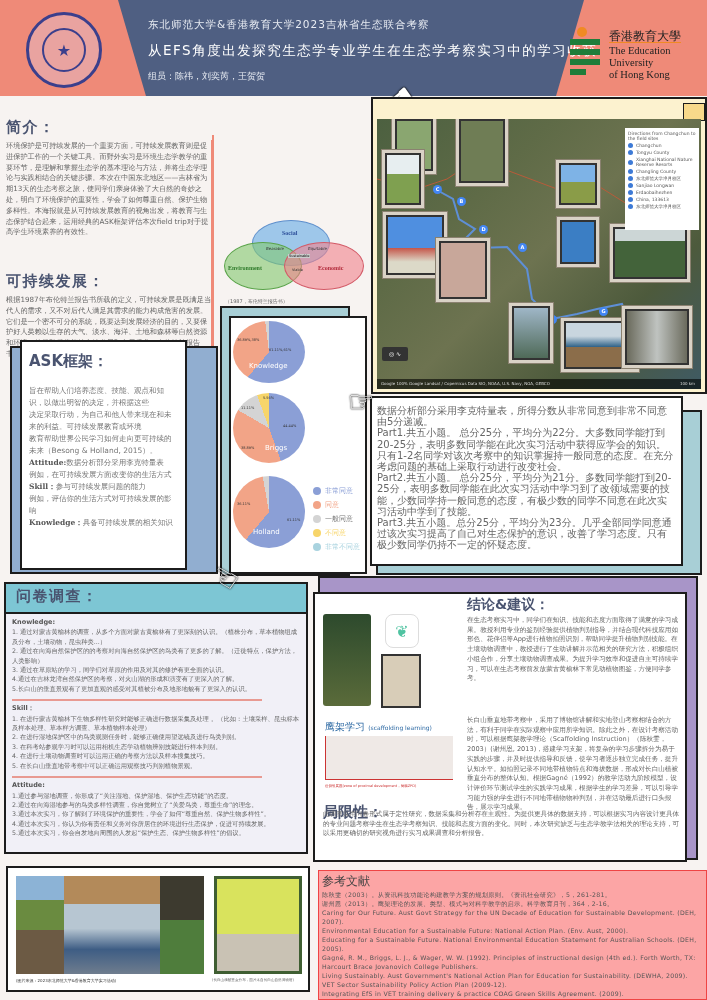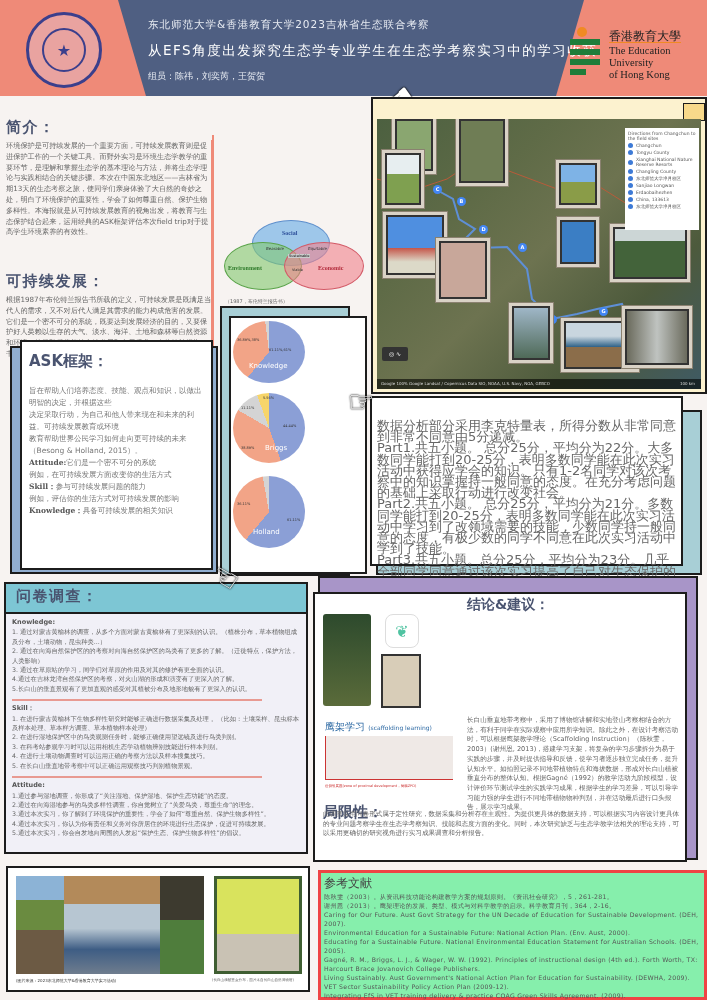--- a/index.html
+++ b/index.html
@@ -90,27 +90,27 @@
   <div class="abs" style="left:6px;top:45px;font-size:6px;color:#2e7a2a;font-weight:bold;font-family:'Liberation Serif',serif">Environment</div>
   <div class="abs" style="left:96px;top:45px;font-size:6px;color:#b22b3b;font-weight:bold;font-family:'Liberation Serif',serif">Economic</div>
   <div class="abs" style="left:44px;top:26px;font-size:4px;color:#333;font-style:italic">Bearable</div>
   <div class="abs" style="left:86px;top:26px;font-size:4px;color:#333;font-style:italic">Equitable</div>
   <div class="abs" style="left:66px;top:34px;font-size:3.5px;color:#111;background:#ccc;padding:0 1px">Sustainable</div>
   <div class="abs" style="left:70px;top:48px;font-size:3.5px;color:#333">Viable</div>
 </div>
 <div class="abs" style="left:225px;top:298px;font-size:5px;color:#666">（1987，布伦特兰报告书）</div>
 
 <div class="abs" style="left:10px;top:346px;width:208px;height:228px;background:#91aed0;border:2px solid #1c1c1c"></div>
-<div class="abs card" style="left:20px;top:340px;width:193px;height:230px;padding:10px 7px">
+<div class="abs card" style="left:20px;top:340px;width:167px;height:230px;padding:10px 7px">
   <h2 style="font-size:15px">ASK框架：</h2>
   <div style="margin-top:14px;font-size:7.5px;line-height:12px;color:#777">
     <div>旨在帮助人们培养态度、技能、观点和知识，以做出明智的决定，并根据这些</div>
     <div>决定采取行动，为自己和他人带来现在和未来的利益。可持续发展教育或环境</div>
     <div>教育帮助世界公民学习如何走向更可持续的未来（Besong &amp; Holland, 2015）。</div>
-    <div><b style="color:#555;font-family:'DejaVu Serif',serif">Attitude:</b><span>它们是一个密不可分的系统</span></div>
+    <div><b style="color:#555;font-family:'DejaVu Serif',serif">Attitude:</b><span>数据分析部分采用李克特量表</span></div>
     <div>例如，在可持续发展方面改变你的生活方式</div>
     <div><b style="color:#555;font-family:'DejaVu Serif',serif">Skill：</b><span>参与可持续发展问题的能力</span></div>
     <div>例如，评估你的生活方式对可持续发展的影响</div>
     <div><b style="color:#555;font-family:'DejaVu Serif',serif">Knowledge：</b><span>具备可持续发展的相关知识</span></div>
   </div>
 </div>
 
 <div class="abs" style="left:220px;top:306px;width:130px;height:270px;background:#a8cfd6;border:2px solid #1c1c1c"></div>
 <div class="abs card" style="left:229px;top:316px;width:138px;height:258px">
   <div class="abs pie" style="left:2px;top:3px;width:72px;height:62px;background:conic-gradient(#8b9fd6 0 61.11%,#f2a487 61.11% 98%,#d4d4d4 98% 100%)"></div>
@@ -123,20 +123,42 @@
   <div class="abs" style="left:52px;top:106px;font-size:3.5px;color:#333">44.44%</div>
   <div class="abs" style="left:10px;top:128px;font-size:3.5px;color:#333">38.89%</div>
   <div class="abs" style="left:10px;top:88px;font-size:3.5px;color:#333">11.11%</div>
   <div class="abs" style="left:32px;top:78px;font-size:3.5px;color:#333">5.56%</div>
 
   <div class="abs pie" style="left:2px;top:158px;width:72px;height:72px;background:conic-gradient(#8b9fd6 0 61.11%,#f2a487 61.11% 97.22%,#d4d4d4 97.22% 100%)"></div>
   <div class="abs" style="left:22px;top:210px;color:#fff;font-size:7px">Holland</div>
   <div class="abs" style="left:56px;top:200px;font-size:3.5px;color:#333">61.11%</div>
   <div class="abs" style="left:6px;top:184px;font-size:3.5px;color:#333">36.11%</div>
 
+  <div class="abs" style="left:82px;top:168px">
+    <div class="legend-item">
+        <span class="legend-dot" style="background:#8b9fd6"></span>
+        <span style="color:#8b9fd6">非常同意</span>
+      </div>
+    <div class="legend-item">
+        <span class="legend-dot" style="background:#f2a487"></span>
+        <span style="color:#f2a487">同意</span>
+      </div>
+    <div class="legend-item">
+        <span class="legend-dot" style="background:#d4d4d4"></span>
+        <span style="color:#777">一般同意</span>
+      </div>
+    <div class="legend-item">
+        <span class="legend-dot" style="background:#f7d56a"></span>
+        <span style="color:#f7d56a">不同意</span>
+      </div>
+    <div class="legend-item">
+        <span class="legend-dot" style="background:#a9d3df"></span>
+        <span style="color:#a9d3df">非常不同意</span>
+      </div>
+  </div>
 </div>
 
 <div class="abs" style="left:371px;top:97px;width:336px;height:297px;background:#fcf2cf;border:2px solid #1c1c1c">
   <div class="abs" style="left:310px;top:4px;width:22px;height:18px;background:#f8d98a;border:1px solid #1c1c1c"></div>
 </div>
 <div class="abs map">
   <svg class="abs" style="left:0;top:0" width="324" height="270">
     <polyline points="58,70 76,80 82,100 98,110 88,120 75,130 70,170 60,140 58,120" fill="none" stroke="#5e8fd6" stroke-width="2"></polyline>
     <polyline points="70,130 130,128 150,150 155,180 175,200 200,195 220,190 245,185 250,198" fill="none" stroke="#5e8fd6" stroke-width="2"></polyline>
     <polyline points="0,60 40,70 70,60 100,40 140,55 180,70 210,60 250,85 270,120 310,130" fill="none" stroke="#b85b3a" stroke-width="1"></polyline>
@@ -224,21 +246,21 @@
   </div>
   <div class="abs" style="left:5px;top:228px;width:26px;height:14px;background:#333;border-radius:2px;color:#fff;font-size:6px;text-align:center;line-height:14px">◎ ∿</div>
   <div class="abs" style="left:0;top:260px;width:324px;height:10px;background:rgba(0,0,0,.6);color:#ddd;font-size:4px;line-height:10px;padding-left:4px">
     <span>Google   100%   Google  Landsat / Copernicus  Data SIO, NOAA, U.S. Navy, NGA, GEBCO</span>
     <span style="position:absolute;right:6px">100 km</span>
   </div>
 </div>
 
 <div class="abs" style="left:376px;top:410px;width:326px;height:165px;background:#a8cfd6;border:2px solid #1c1c1c"></div>
 <div class="abs card" style="left:370px;top:396px;width:313px;height:170px;padding:4px 5px">
-  <div style="font-size:13px;line-height:11.2px;color:#666;margin-top:18px">
+  <div style="font-size:10px;line-height:11.2px;color:#666;margin-top:3px">
     <p>数据分析部分采用李克特量表，所得分数从非常同意到非常不同意由5分递减。</p>
     <p>Part1.共五小题。 总分25分，平均分为22分。大多数同学能打到20-25分，表明多数同学能在此次实习活动中获得应学会的知识。只有1-2名同学对该次考察中的知识掌握持一般同意的态度。在充分考虑问题的基础上采取行动进行改变社会。</p>
     <p>Part2.共五小题。 总分25分，平均分为21分。多数同学能打到20-25分，表明多数同学能在此次实习活动中学习到了改领域需要的技能，少数同学持一般同意的态度，有极少数的同学不同意在此次实习活动中学到了技能。</p>
     <p>Part3.共五小题。总分25分，平均分为23分。几乎全部同学同意通过该次实习提高了自己对生态保护的意识，改善了学习态度。只有极少数同学仍持不一定的怀疑态度。</p>
   </div>
 </div>
 <div class="abs hand" style="left:348px;top:384px;font-size:30px">☞</div>
 
 <div class="abs" style="left:4px;top:582px;width:304px;height:272px;border:2px solid #1c1c1c;background:#f1f0f7">
   <div style="height:30px;background:#7dc6d4;border-bottom:2px solid #1c1c1c;padding:3px 10px">
@@ -272,38 +294,39 @@
 <div class="abs" style="left:318px;top:576px;width:380px;height:284px;background:#a895c8;border:2px solid #1c1c1c"></div>
 <div class="abs card" style="left:313px;top:592px;width:374px;height:270px">
   <div class="abs" style="left:8px;top:20px;width:48px;height:92px;background:linear-gradient(#2d4a2d,#5a6b3a);border-radius:3px"></div>
   <div class="abs" style="left:70px;top:20px;width:34px;height:34px;border:1px solid #ddd;border-radius:8px;display:flex;align-items:center;justify-content:center;color:#4fc3a1;font-size:16px">❦</div>
   <div class="abs" style="left:66px;top:60px;width:40px;height:54px;background:#d8cdb8;border:2px solid #333"></div>
   <div class="abs" style="left:10px;top:126px;font-size:10px;color:#2e6aa4"><span>鹰架学习</span> <span style="font-size:6px">(scaffolding learning)</span></div>
   <div class="abs" style="left:10px;top:142px;width:128px;height:44px;background:#efe9e6;border-left:1px solid #c33;border-bottom:1px solid #c33"></div>
   <div class="abs" style="left:10px;top:190px;font-size:3.5px;color:#c33">近側發展區(zone of proximal development，簡稱ZPD)</div>
 
   <h2 class="abs" style="left:152px;top:2px;font-size:14px">结论&amp;建议：</h2>
+  <p class="abs" style="left:152px;top:22px;width:213px;font-size:6.6px;line-height:9.7px;color:#666">在生态考察实习中，同学们在知识、技能和态度方面取得了满意的学习成果。教授利用专业的鉴别经验提供植物判别指导，并结合现代科技应用如形色、花伴侣等App进行植物拍照识别，帮助同学提升植物判别技能。在土壤动物调查中，教授进行了生动讲解并示范相关的研究方法，积极组织小组合作，分享土壤动物调查成果。为提升学习效率和促进自主可持续学习，可以在生态考察前发放蒙古黄榆林下常见动植物图鉴，方便同学参考。</p>
   <p class="abs" style="left:152px;top:122px;width:213px;font-size:6.6px;line-height:9.7px;color:#666">长白山垂直地带考察中，采用了博物馆讲解和实地登山考察相结合的方法，有利于同学在实际观察中应用所学知识。除此之外，在设计考察活动时，可以根据鹰架教学理论（Scaffolding Instruction）（陈秋雯，2003）(谢州恩, 2013)，搭建学习支架，将复杂的学习步骤拆分为易于实践的步骤，并及时提供指导和反馈，使学习者逐步独立完成任务，提升认知水平。如拍照记录不同地带植物特点和海拔数据，形成对长白山植被垂直分布的整体认知。根据Gagné（1992）的教学活动九阶段模型，设计评价环节测试学生的实践学习成果，根据学生的学习差异，可以引导学习能力强的学生进行不同地带植物物种判别，并在活动最后进行口头报告，展示学习成果。</p>
 
   <h2 class="abs" style="left:8px;top:209px;font-size:15px">局限性：</h2>
   <p class="abs" style="left:8px;top:216px;width:358px;font-size:6.6px;line-height:9.7px;color:#666">此调查采用问卷形式属于定性研究，数据采集和分析存在主观性。为提供更具体的数据支持，可以根据实习内容设计更具体的专业问题考察学生在生态学考察知识、技能和态度方面的变化。同时，本次研究缺乏与生态学教学法相关的理论支持，可以采用更确切的研究视角进行实习成果调查和分析报告。</p>
 </div>
 
 <div class="abs" style="left:6px;top:866px;width:304px;height:126px;border:2px solid #1c1c1c;background:#fff">
   <div class="abs" style="left:8px;top:8px;width:48px;height:54px;background:linear-gradient(#8cb3d6 45%,#6a8b40 45%)"></div>
   <div class="abs" style="left:8px;top:62px;width:48px;height:44px;background:#6c5a44"></div>
   <div class="abs" style="left:56px;top:8px;width:96px;height:28px;background:#b38a5a"></div>
   <div class="abs" style="left:56px;top:36px;width:96px;height:70px;background:linear-gradient(#b7c6d2 35%,#3e5d84 65%,#6f7d8e)"></div>
   <div class="abs" style="left:152px;top:8px;width:44px;height:98px;background:linear-gradient(#3d3a2f 45%,#4f7d3c 45%)"></div>
   <div class="abs" style="left:206px;top:8px;width:88px;height:98px;background:linear-gradient(#d9e35d 60%,#c9c2b4 60%);border:3px solid #3f5e32"></div>
   <div class="abs" style="left:8px;top:110px;font-size:4px;color:#333">(图片来源：2023东北师范大学&amp;香港教育大学实习活动)</div>
   <div class="abs" style="left:204px;top:110px;font-size:3.6px;color:#666">(长白山植被垂直分布，图片来自长白山自然博物馆)</div>
 </div>
 
-<div class="abs" style="left:318px;top:870px;width:389px;height:130px;background:#86efac;border:3px solid #ef4444;padding:2px 3px">
+<div class="abs" style="left:318px;top:870px;width:389px;height:130px;background:#fca5a5;border:1px solid #ef4444;padding:2px 3px">
   <h2 style="font-size:12px;color:#444;font-weight:normal">参考文献</h2>
   <div class="ref-row">陈秋雯（2003）。从资讯科技功能论构建教学方案的规划原则。《资讯社会研究》，5，261-281。</div>
   <div class="ref-row">谢州恩（2013）。鹰架理论的发展、类型、模式与对科学教学的启示。科学教育月刊，364，2-16。</div>
   <div class="ref-row">Caring for Our Future. Aust Govt Strategy for the UN Decade of Education for Sustainable Development. (DEH, 2007).</div>
   <div class="ref-row">Environmental Education for a Sustainable Future: National Action Plan. (Env. Aust, 2000).</div>
   <div class="ref-row">Educating for a Sustainable Future. National Environmental Education Statement for Australian Schools. (DEH, 2005).</div>
   <div class="ref-row">Gagné, R. M., Briggs, L. J., &amp; Wager, W. W. (1992). Principles of instructional design (4th ed.). Forth Worth, TX: Harcourt Brace Jovanovich College Publishers.</div>
   <div class="ref-row">Living Sustainably. Aust Government's National Action Plan for Education for Sustainability. (DEWHA, 2009).</div>
   <div class="ref-row">VET Sector Sustainability Policy Action Plan (2009-12).</div>
   <div class="ref-row">Integrating EfS in VET training delivery &amp; practice COAG Green Skills Agreement. (2009).</div>

